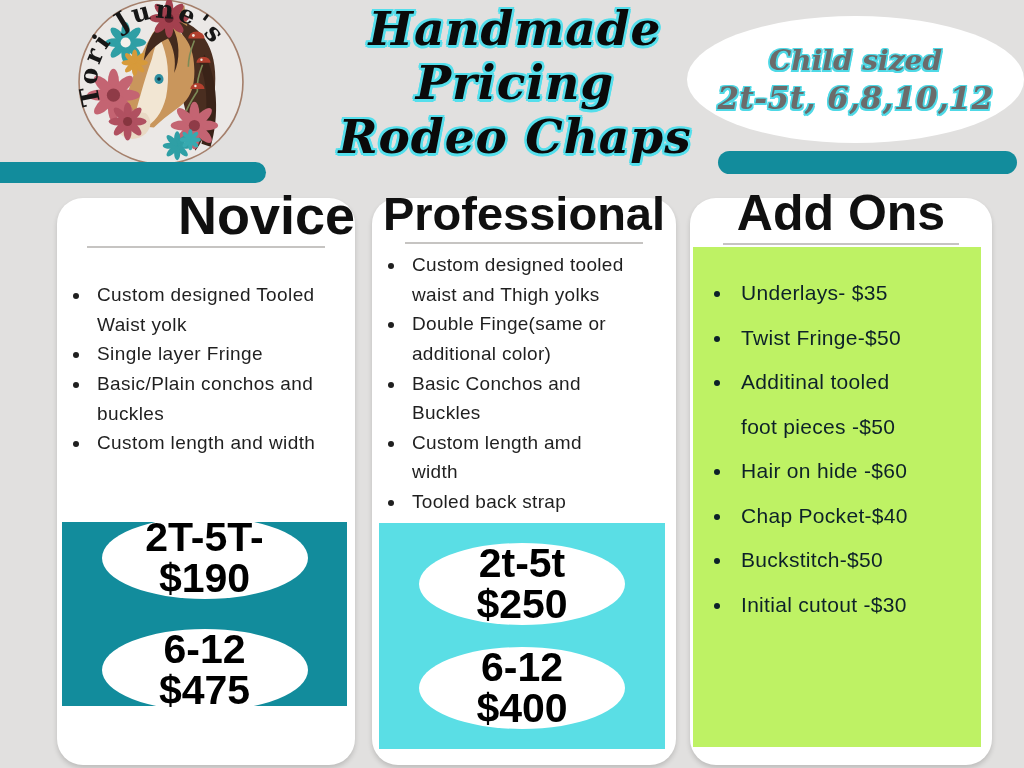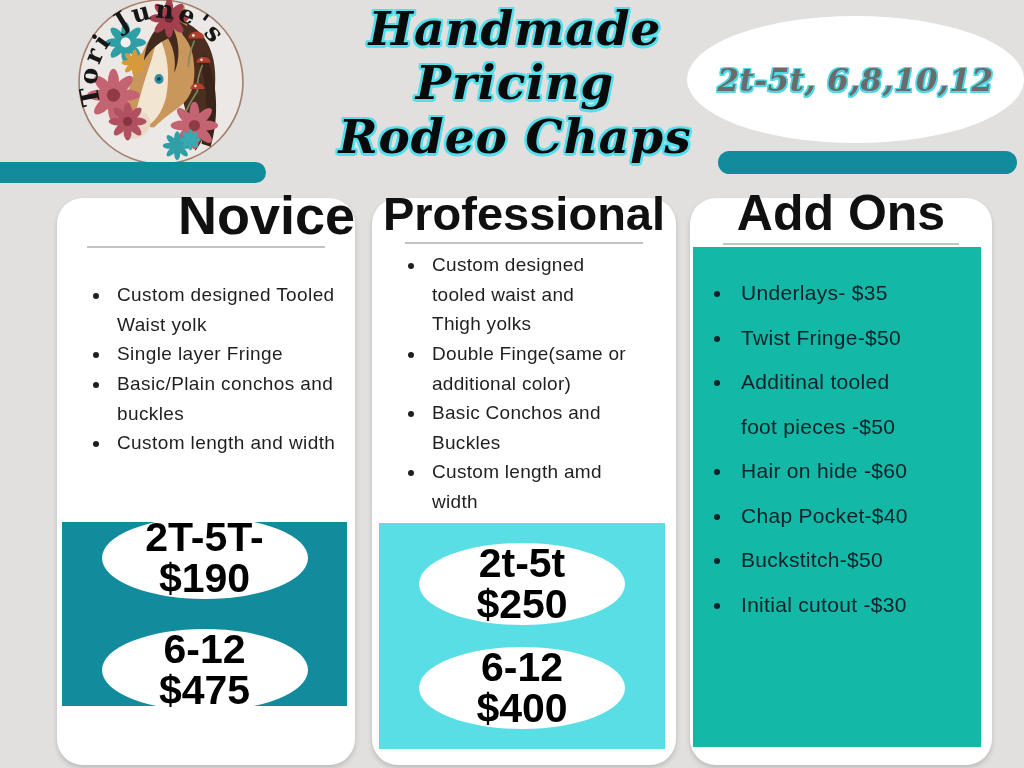--- a/index.html
+++ b/index.html
@@ -39,21 +39,21 @@
   
   .card{
     position:absolute;top:198px;height:567px;background:#ffffff;
     border-radius:26px;box-shadow:0 3px 5px rgba(0,0,0,0.16);
   }
   .card h2{
     margin:0;text-align:center;font-weight:bold;color:#101010;letter-spacing:0;
   }
   .rule{height:2px;background:#c6c4c2;margin:0 auto;}
   .bullets{
-    margin:0;padding-left:54px;list-style:disc;
+    margin:0;padding-left:34px;list-style:disc;
     font-size:19px;line-height:1.56;color:#1f1f1f;
   }
   .bullets li{padding-left:6px;}
   #novice{left:57px;width:298px;}
   #novice h2{font-size:54px;line-height:58px;margin-top:-12px;text-align:right;}
   #novice .rule{width:238px;margin-top:2px;}
   #novice .bullets{margin-top:32px;padding-right:10px;letter-spacing:0.4px;}
   #professional{left:372px;width:304px;}
   #professional h2{font-size:47px;line-height:56px;margin-top:-12px;}
   #professional .rule{width:238px;margin-top:0;}
@@ -67,21 +67,21 @@
     align-items:center;justify-content:center;
   }
   #novice .pricebox{left:5px;top:324px;width:285px;height:184px;background:#128c9c;gap:30px;}
   #professional .pricebox{left:7px;top:325px;width:286px;height:226px;background:#5adee5;gap:22px;}
   .oval{
     width:206px;height:82px;background:#ffffff;border-radius:50%;
     display:flex;flex-direction:column;align-items:center;justify-content:center;
     color:#000;font-weight:bold;font-size:41px;line-height:41px;overflow:visible;
   }
   
-  .addonbox{position:absolute;left:3px;top:49px;width:288px;height:500px;background:#14b8a6;}
+  .addonbox{position:absolute;left:3px;top:49px;width:288px;height:500px;background:#bef264;}
   .addonlist{
     margin:0;padding:24px 0 0 40px;list-style:disc;
     font-size:21px;line-height:2.12;letter-spacing:0.3px;color:#0d2129;
   }
   .addonlist li{padding-left:8px;width:185px;}
 </style>
 </head>
 <body>
 
 <div class="canvas">
@@ -147,20 +147,21 @@
     </text>
   </svg>
 
   <h1 class="main-title" style="margin:0;">
     <span>Handmade</span>
     <span>Pricing</span>
     <span>Rodeo Chaps</span>
   </h1>
 
   <div class="badge">
+    <div class="l1">Child sized</div>
     <div class="l2">2t-5t, 6,8,10,12</div>
   </div>
 
   <div class="bar bar-left"></div>
   <div class="bar bar-right"></div>
 
   <section class="card" id="novice">
     <h2>Novice</h2>
     <div class="rule"></div>
     <ul class="bullets">

